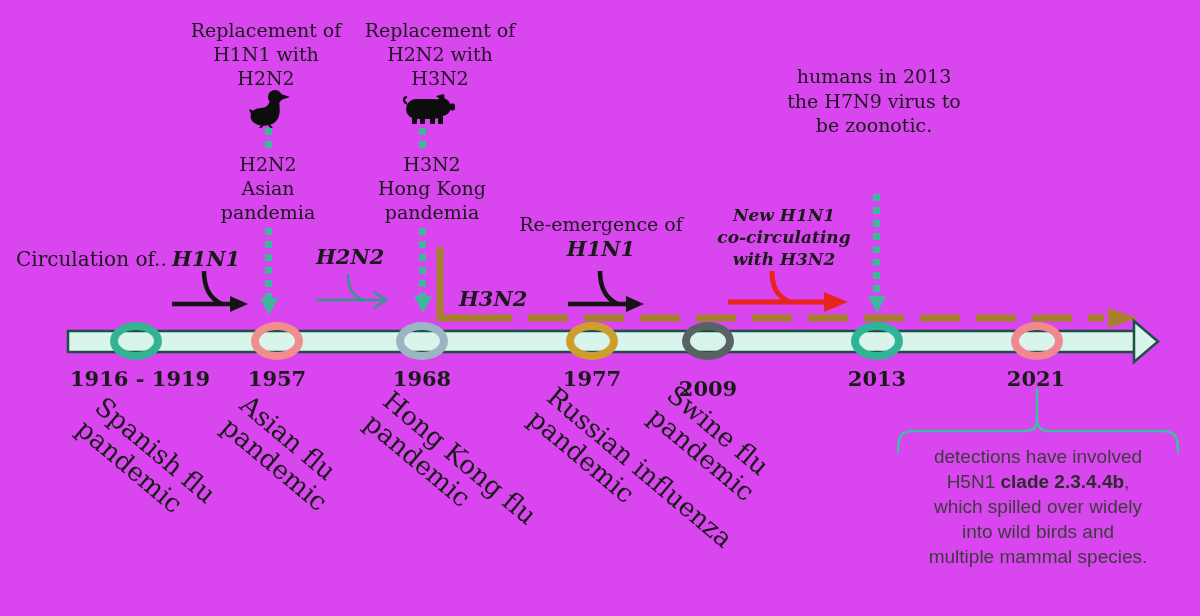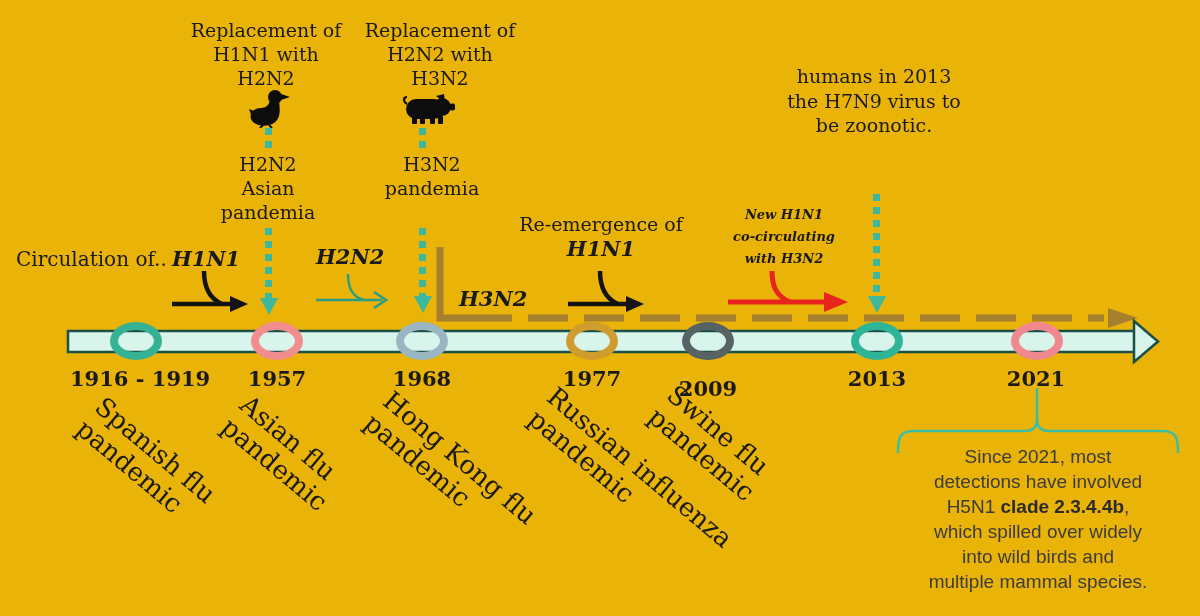--- a/index.html
+++ b/index.html
@@ -1,22 +1,22 @@
 <!DOCTYPE html>
 <html><head>
 <meta charset="utf-8">
 <style>
   html,body{margin:0;padding:0;background:#ffffff;}
-  .canvas{position:relative;width:1200px;height:616px;background:#eab308;overflow:hidden;
+  .canvas{position:relative;width:1200px;height:616px;background:#d946ef;overflow:hidden;
           font-family:"DejaVu Serif", serif;color:#1a1a1a;}
   .abs{position:absolute;}
   .center{text-align:center;}
   .ann{font-size:19px;line-height:24px;}
   .strain{font-weight:700;font-style:italic;font-size:21px;}
-  .strain-sm{font-weight:700;font-style:italic;font-size:13px;line-height:22px;}
+  .strain-sm{font-weight:700;font-style:italic;font-size:17px;line-height:22px;}
   .year{font-weight:700;font-size:21px;text-align:center;white-space:nowrap;}
   .ring{position:absolute;width:36px;height:22px;border:8px solid #999;border-radius:50%;}
   .dotcol{position:absolute;width:7px;background:repeating-linear-gradient(to bottom,#3eb79c 0 7px,transparent 7px 13px);}
   .dothead{position:absolute;width:0;height:0;border-left:9px solid transparent;border-right:9px solid transparent;border-top:17px solid #3eb79c;}
   .rotlabel{position:absolute;font-size:26px;line-height:1.12;white-space:nowrap;
             transform:rotate(40deg);transform-origin:0 0;}
   .h5note{font-family:"Liberation Sans", sans-serif;font-size:19px;line-height:25px;color:#3c3c3c;text-align:center;}
   .h5note b{color:#2b2b2b;}
   svg{display:block;}
 </style>
@@ -62,20 +62,21 @@
   </div>
 
   <div class="abs ann center" style="left:168px;top:152px;width:200px;">
     <div>H2N2</div>
     <div>Asian</div>
     <div>pandemia</div>
   </div>
 
   <div class="abs ann center" style="left:332px;top:152px;width:200px;">
     <div>H3N2</div>
+    <div>Hong Kong</div>
     <div>pandemia</div>
   </div>
 
   <div class="abs ann center" style="left:774px;top:64px;width:200px;line-height:24.5px;">
     <div>humans in 2013</div>
     <div>the H7N9 virus to</div>
     <div>be zoonotic.</div>
   </div>
 
   <div class="abs" style="left:16px;top:246px;white-space:nowrap;">
@@ -194,21 +195,20 @@
   </div>
 
   <div class="abs" style="left:890px;top:385px;">
     <svg width="300" height="72" viewBox="0 0 300 72">
       <path d="M147,3 L147,34" fill="none" stroke="#3bbfa3" stroke-width="2.5"></path>
       <path d="M8,68 C8,52 10,46 24,46 L135,46 C143,46 147,42 147,34 C147,42 151,46 159,46 L272,46 C286,46 288,52 288,68" fill="none" stroke="#3bbfa3" stroke-width="2.5"></path>
     </svg>
   </div>
 
   <div class="abs h5note" style="left:888px;top:444px;width:300px;">
-    <div>Since 2021, most</div>
     <div>detections have involved</div>
     <div>
       <span>H5N1 </span><b>clade 2.3.4.4b</b><span>,</span>
     </div>
     <div>which spilled over widely</div>
     <div>into wild birds and</div>
     <div>multiple mammal species.</div>
   </div>
 
 </div>

